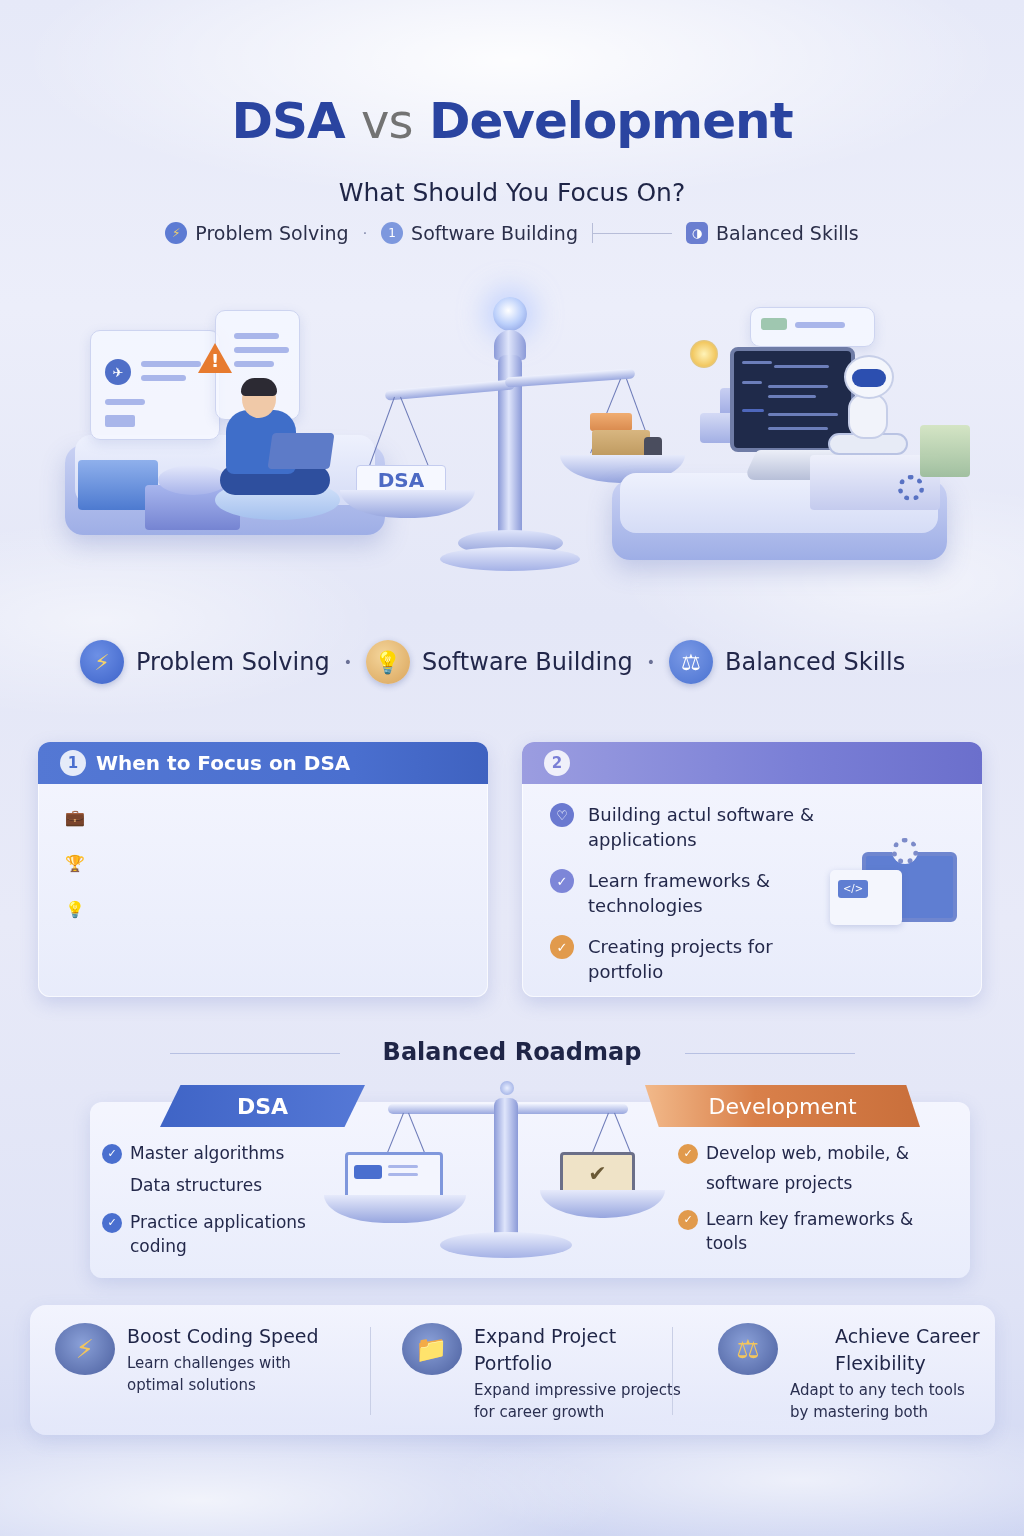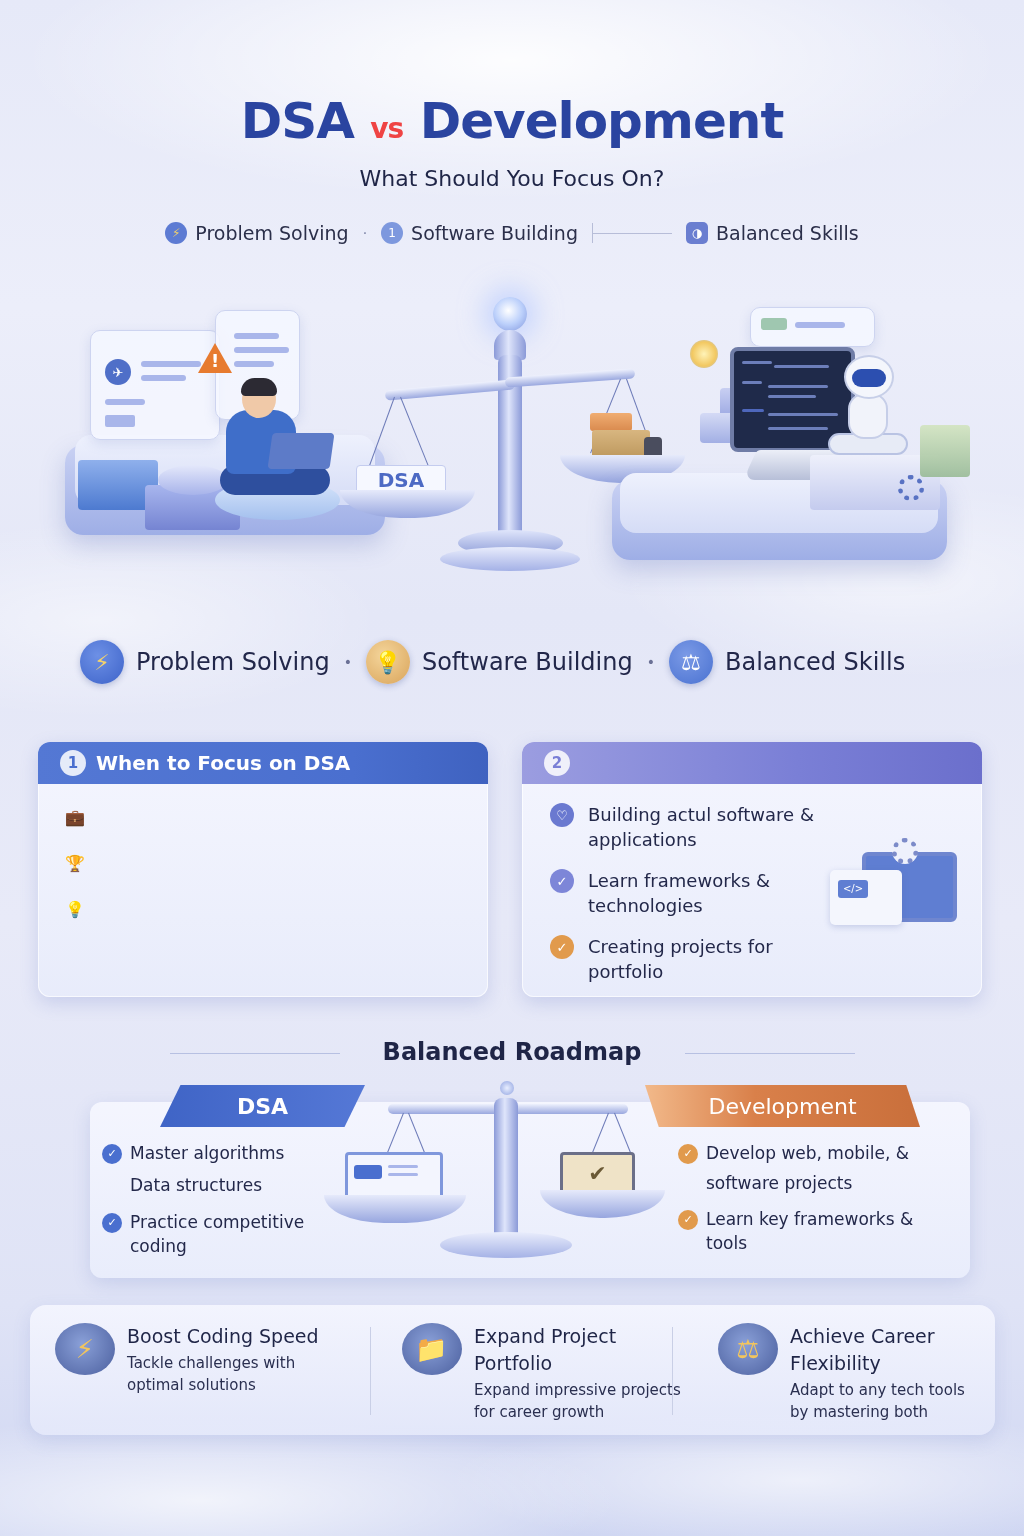--- a/index.html
+++ b/index.html
@@ -16,24 +16,24 @@
       linear-gradient(180deg, #e6e9f8 0%, #eceefa 20%, #e4e7f7 40%, #e8eaf8 60%, #dfe3f6 85%, #cfd6f2 100%);
     position: relative;
   }
   .abs { position: absolute; }
 
   
   .title {
     position: absolute; top: 92px; left: 0; width: 1024px; text-align: center;
     font-size: 50px; font-weight: bold; color: #2a44a0; letter-spacing: -1px;
   }
-  .title .vs { font-weight: bold; font-size: 28px; color: #ef4444; }
+  .title .vs { font-weight: normal; font-size: 48px; color: #737373; }
   .subtitle {
-    position: absolute; top: 166px; left: 0; width: 1024px; text-align: center;
-    font-size: 22px; color: #1f2547;
+    position: absolute; top: 178px; left: 0; width: 1024px; text-align: center;
+    font-size: 25px; color: #1f2547;
   }
   .tagrow {
     position: absolute; top: 222px; left: 0; width: 1024px;
     display: flex; justify-content: center; align-items: center; gap: 14px;
     font-size: 19px; color: #2b2f4a;
   }
   .tag { display: flex; align-items: center; gap: 8px; }
   .ico-sm {
     width: 22px; height: 22px; border-radius: 50%; display: inline-flex;
     align-items: center; justify-content: center; font-size: 12px; color: #fff;
@@ -345,21 +345,21 @@
 
 <div class="rm-item" style="top:1141px;left:102px;">
   <span class="check-ico" style="background:#4a6fcf;width:20px;height:20px;font-size:11px;margin-top:3px;">✓</span>
   <span>Master algorithms</span>
 </div>
 <div class="rm-item" style="top:1173px;left:130px;">
   <span>Data structures</span>
 </div>
 <div class="rm-item" style="top:1210px;left:102px;">
   <span class="check-ico" style="background:#4a6fcf;width:20px;height:20px;font-size:11px;margin-top:3px;">✓</span>
-  <span style="width:200px;">Practice competitive coding</span>
+  <span style="width:200px;">Practice applications coding</span>
 </div>
 
 <div>
   <div class="abs" style="left:500px;top:1081px;width:14px;height:14px;border-radius:50%;background:radial-gradient(circle,#e8eeff,#8fa2e0);"></div>
   <div class="scale-beam" style="left:388px;top:1104px;width:240px;"></div>
   <div class="scale-post" style="left:494px;top:1098px;width:24px;height:145px;"></div>
   <div class="cyl" style="left:440px;top:1232px;width:132px;height:26px;background:linear-gradient(180deg,#e9edfc,#a5b2e6);"></div>
   <div class="string" style="left:403px;top:1113px;height:45px;transform:rotate(22deg);"></div>
   <div class="string" style="left:408px;top:1113px;height:45px;transform:rotate(-22deg);"></div>
   <div class="abs" style="left:345px;top:1152px;width:98px;height:50px;background:#f3f5fe;border:3px solid #7f97dc;border-radius:4px;">
@@ -381,32 +381,32 @@
 <div class="rm-item" style="top:1207px;left:678px;">
   <span class="check-ico" style="background:#e19a4c;width:20px;height:20px;font-size:11px;margin-top:3px;">✓</span>
   <span style="width:250px;">Learn key frameworks &amp; tools</span>
 </div>
 
 <div class="benefits">
   <div class="benefit" style="left:25px;">
     <span class="ben-ico">⚡</span>
     <div>
       <div class="ben-title" style="width:230px;">Boost Coding Speed</div>
-      <div class="ben-desc" style="width:210px;">Tackle challenges with optimal solutions</div>
+      <div class="ben-desc" style="width:210px;">Learn challenges with optimal solutions</div>
     </div>
   </div>
   <div class="ben-divider" style="left:340px;"></div>
   <div class="benefit" style="left:372px;">
     <span class="ben-ico">📁</span>
     <div>
       <div class="ben-title" style="width:190px;">Expand Project Portfolio</div>
       <div class="ben-desc" style="width:210px;">Expand impressive projects for career growth</div>
     </div>
   </div>
   <div class="ben-divider" style="left:642px;"></div>
   <div class="benefit" style="left:688px;">
     <span class="ben-ico">⚖</span>
     <div>
-      <div class="ben-title" style="width:190px;">Achieve Career Flexibility</div>
+      <div class="ben-title" style="width:190px;margin-left:45px;">Achieve Career Flexibility</div>
       <div class="ben-desc" style="width:195px;">Adapt to any tech tools by mastering both</div>
     </div>
   </div>
 </div>
 
 </body></html>

